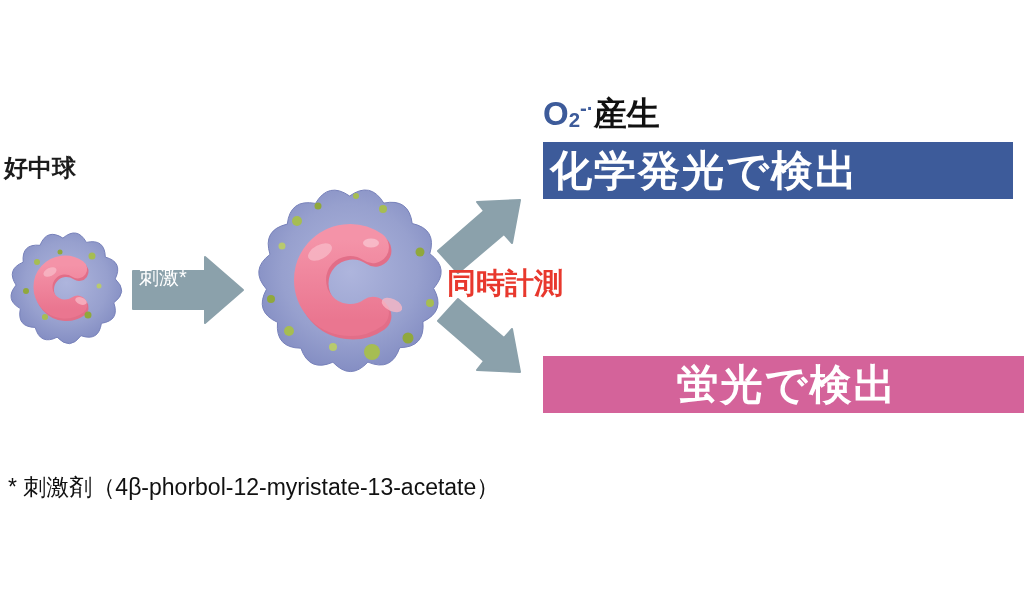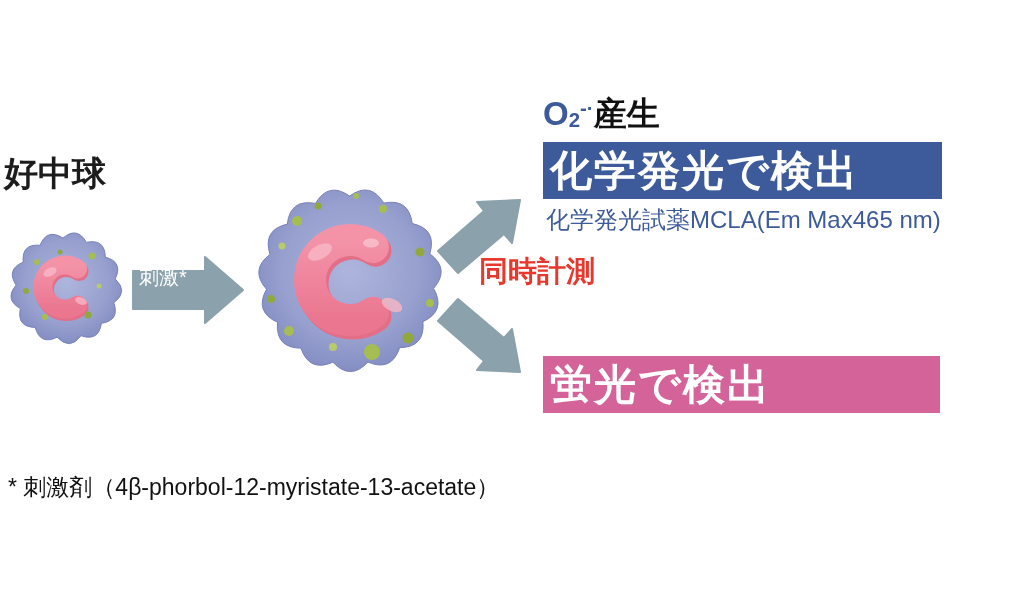--- a/index.html
+++ b/index.html
@@ -1,32 +1,32 @@
 <!DOCTYPE html>
 <html style="--blue: #3d5b9a; --pink: #d4639a; --red: #e8382d; --arrow: #8ba1ab;"><head>
 <meta charset="utf-8">
 <style>
   html,body{margin:0;padding:0;}
   body{width:1024px;height:615px;background:#ffffff;font-family:"Liberation Sans","DejaVu Sans",sans-serif;}
   .stage{position:relative;width:1024px;height:615px;overflow:hidden;background:#ffffff;}
   .art{position:absolute;left:0;top:0;}
   .txt{position:absolute;white-space:nowrap;line-height:1.1;}
-  .neutrophil{left:4px;top:155px;font-size:34px;font-weight:600;color:#1c1c1c;}
+  .neutrophil{left:4px;top:155px;font-size:24px;font-weight:600;color:#1c1c1c;}
   .stim{left:139px;top:266px;font-size:20px;color:#ffffff;font-weight:500;}
-  .simul{left:447px;top:256px;font-size:29px;font-weight:700;color:var(--red,#e8382d);margin-left:32px;}
+  .simul{left:447px;top:268px;font-size:29px;font-weight:700;color:var(--red,#e8382d);}
   .species{font-size:33px;font-weight:600;color:#111111;}
   .species .formula{color:var(--blue,#3d5b9a);}
   .species.ocl .formula{color:var(--pink,#d4639a);}
   .species sub{font-size:62%;vertical-align:-0.12em;}
   .species sup{font-size:62%;vertical-align:0.5em;}
   .o2line{left:543px;top:96px;}
   .oclline{left:543px;top:312px;}
   .banner{position:absolute;height:57px;line-height:57px;color:#ffffff;font-size:42px;font-weight:700;padding-left:7px;letter-spacing:2px;white-space:nowrap;box-sizing:border-box;}
-  .banner.blue{left:543px;top:142px;width:399px;background:var(--blue,#3d5b9a);}
-  .banner.pink{left:543px;top:356px;width:397px;background:var(--pink,#d4639a);}
+  .banner.blue{left:543px;top:142px;width:470px;background:var(--blue,#3d5b9a);}
+  .banner.pink{left:543px;top:356px;width:481px;background:var(--pink,#d4639a);text-align:center;}
   .reagent{position:absolute;font-size:24px;font-weight:500;white-space:nowrap;line-height:1.1;}
   .reagent.blue{left:546px;top:207px;color:var(--blue,#3d5b9a);}
   .reagent.pink{left:546px;top:421px;color:var(--pink,#d4639a);}
   .footnote{left:8px;top:475px;font-size:23px;font-weight:500;color:#111111;}
   .arrow-fill{fill:var(--arrow,#8ba1ab);stroke:var(--arrow,#8ba1ab);stroke-width:2;stroke-linejoin:round;}
 </style>
 </head>
 <body>
 
 <div class="stage">
@@ -100,21 +100,20 @@
   <div class="txt stim">刺激*</div>
 
   <div class="txt simul">同時計測</div>
 
   <div class="txt species o2line">
     <span class="formula"><span>O</span><sub>2</sub><sup>-·</sup></span><span>産生</span>
   </div>
 
   <div class="banner blue">化学発光で検出</div>
 
-  <div class="reagent blue">化学発光試薬MCLA(Em Max465 nm)</div>
 
 
   <div class="banner pink">蛍光で検出</div>
 
 
   <div class="txt footnote">* 刺激剤（4β-phorbol-12-myristate-13-acetate）</div>
 
 </div>
 
 </body></html>

